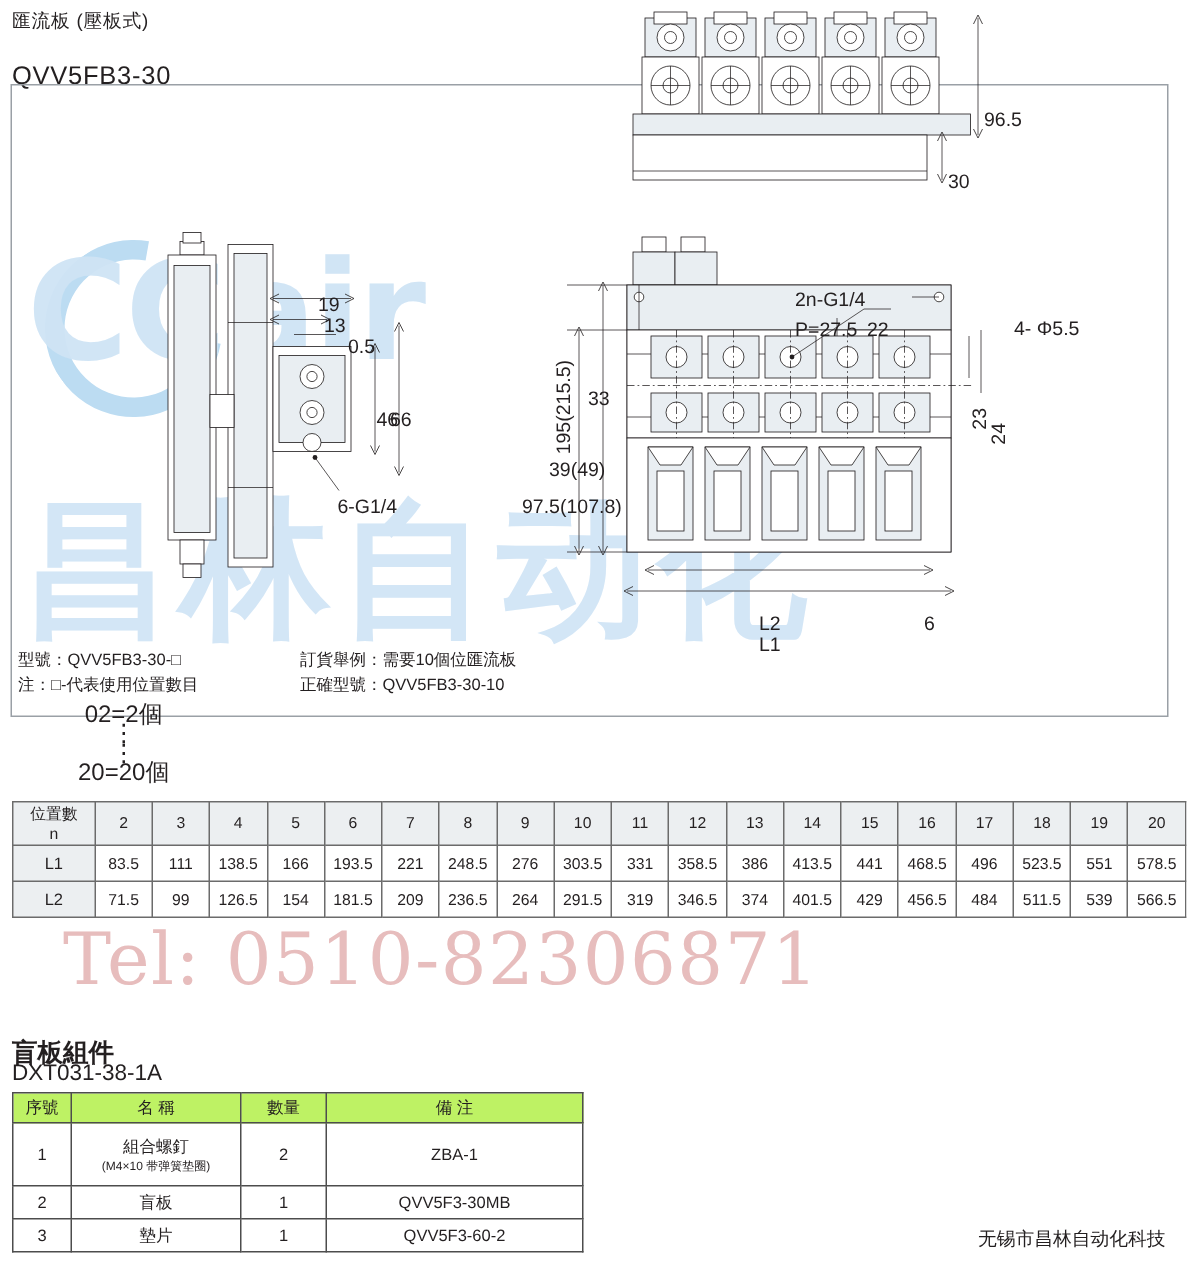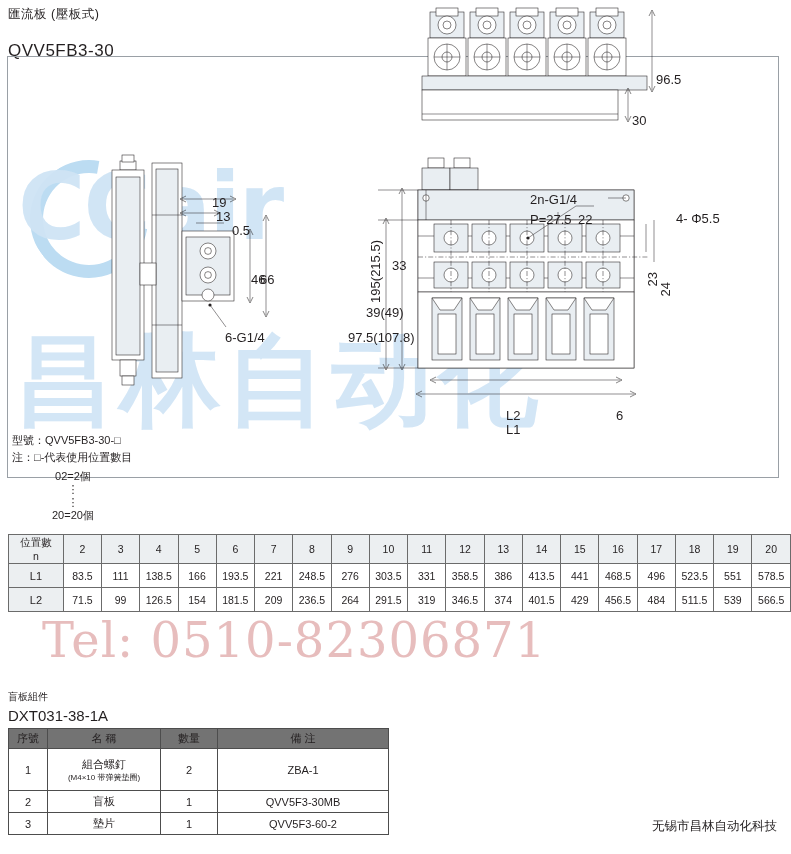--- a/index.html
+++ b/index.html
@@ -52,42 +52,42 @@
   }
   .dwg{position:absolute;}
   .lbl{position:absolute;font-size:13px;color:#231f20;white-space:nowrap;}
   .vert{writing-mode:vertical-rl;transform:rotate(180deg);}
 
   svg{display:block;overflow:visible;}
 
   
   .notes{position:absolute;left:12px;top:432px;font-size:11px;line-height:17px;}
   .notes2{position:absolute;left:200px;top:432px;font-size:11px;line-height:17px;}
-  .dots{position:absolute;left:52px;top:470px;font-size:11px;line-height:13px;text-align:center;}
+  .dots{position:absolute;left:52px;top:470px;font-size:16px;line-height:13px;text-align:center;}
 
   
   table{border-collapse:collapse;}
   .tbl1{position:absolute;left:8px;top:534px;}
   .tbl1 td,.tbl1 th{
     border:1px solid #6b6b6b;font-size:10.5px;text-align:center;
     height:21px;font-weight:normal;color:#231f20;
   }
   .tbl1 .hdrow td{background:#eceff1;}
   .tbl1 .lbl-col{width:54px;background:#eceff1;}
   .tbl1 .num-col{width:36px;}
   .tbl1 .rowlabel{background:#eceff1;font-size:11px;}
 
   
-  .bp-title{position:absolute;left:8px;top:690px;font-size:10px;}
+  .bp-title{position:absolute;left:8px;top:690px;font-size:17px;font-weight:bold;}
   .bp-title2{position:absolute;left:8px;top:707px;font-size:15px;}
   .tbl2{position:absolute;left:8px;top:728px;}
   .tbl2 td{
     border:1px solid #4d4d4d;font-size:11px;text-align:center;color:#231f20;
   }
-  .tbl2 .h{background:#737373;height:20px;}
+  .tbl2 .h{background:#bef264;height:20px;}
   .tbl2 .c-seq{width:36px;}
   .tbl2 .c-name{width:110px;}
   .tbl2 .c-qty{width:54px;}
   .tbl2 .c-note{width:168px;}
   .tbl2 .small{font-size:8px;}
   .footer-co{position:absolute;right:14px;top:818px;font-size:12.5px;color:#231f20;}
 
   .cl{stroke:#231f20;stroke-width:.55;fill:none;}
   .thin{stroke:#231f20;stroke-width:.5;fill:none;}
   .dash{stroke:#231f20;stroke-width:.5;fill:none;stroke-dasharray:5 2 1.2 2;}
@@ -366,20 +366,24 @@
   <div class="lbl" style="left:392px;top:258px;">33</div>
   <div class="lbl vert" style="left:645px;top:272px;">23</div>
   <div class="lbl vert" style="left:658px;top:282px;">24</div>
   <div class="lbl" style="left:506px;top:408px;">L2</div>
   <div class="lbl" style="left:506px;top:422px;">L1</div>
   <div class="lbl" style="left:616px;top:408px;">6</div>
 
   <div class="notes">
     <div>型號：QVV5FB3-30-□</div>
     <div>注：□-代表使用位置數目</div>
+  </div>
+  <div class="notes2">
+    <div>訂貨舉例：需要10個位匯流板</div>
+    <div>正確型號：QVV5FB3-30-10</div>
   </div>
   <div class="dots">
     <div>02=2個</div>
     <div>⋮</div>
     <div>⋮</div>
     <div>20=20個</div>
   </div>
 
   <table class="tbl1">
     <tbody>

